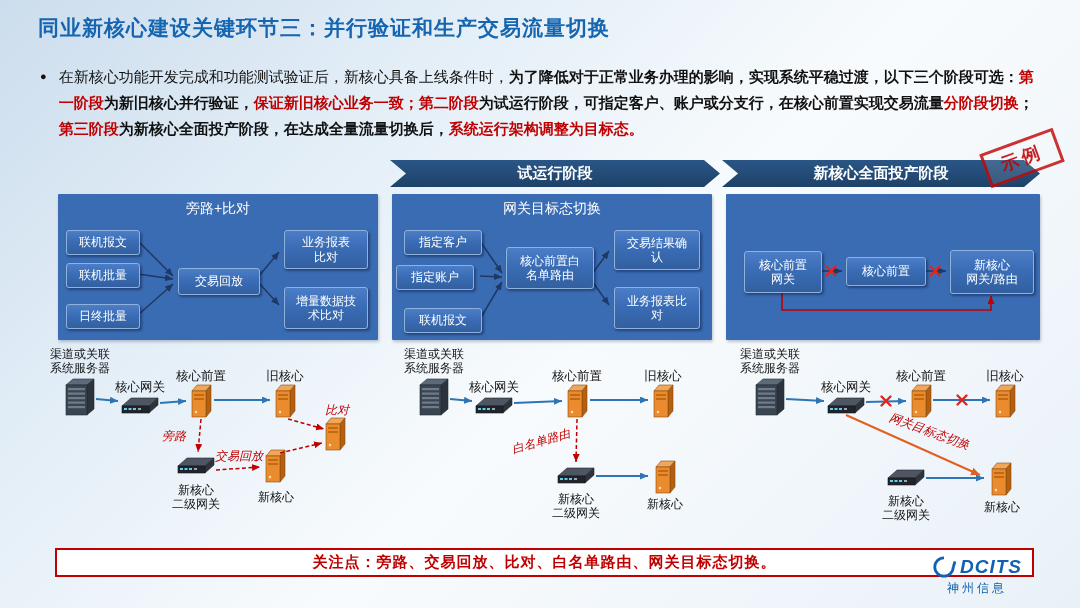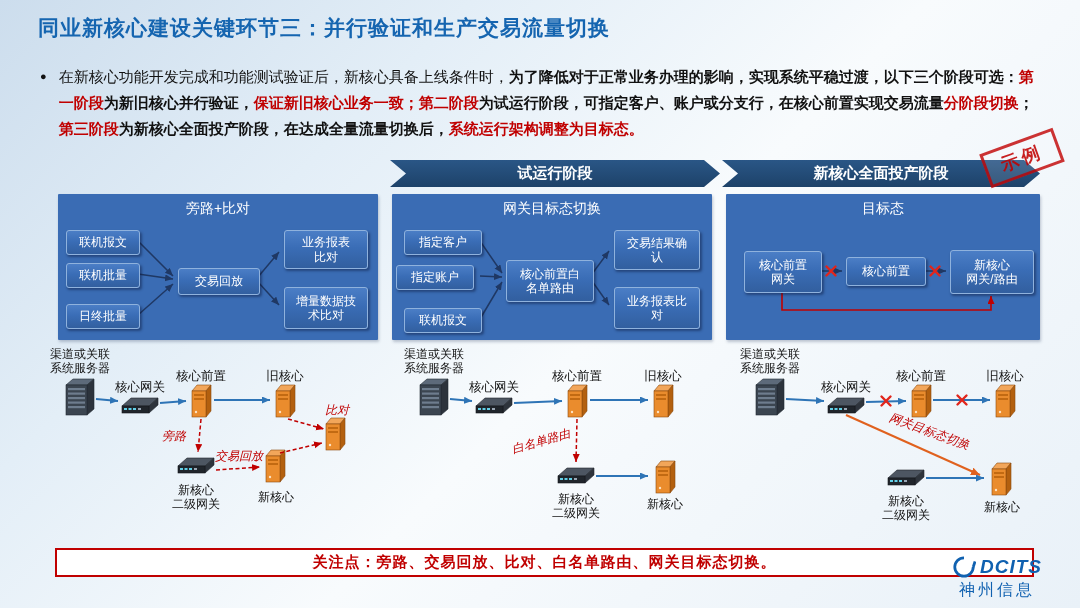--- a/index.html
+++ b/index.html
@@ -26,24 +26,24 @@
     color:#fff;font-size:12px;line-height:1.2;text-align:center;}
   .pbox span{display:block;white-space:nowrap;text-align:center;}
   .dia{position:absolute;top:343px;}
   .dia text{font-family:"Liberation Sans",sans-serif;font-size:12.5px;fill:#111;text-anchor:middle;}
   .dia text.small{font-size:12px;}
   .rlbl{fill:#C00000 !important;font-style:italic;font-size:12px !important;}
   .note{position:absolute;left:55px;top:528px;width:975px;height:25px;background:#fff;border:2px solid #C00000;
     color:#C00000;font-weight:700;font-size:15px;display:flex;align-items:center;justify-content:center;letter-spacing:1px;margin-top:20px;}
   .stamp{position:absolute;left:983px;top:140px;transform:rotate(-20deg);border:3px solid rgba(192,0,0,.8);
     color:rgba(192,0,0,.88);font-size:18px;font-weight:700;padding:3px 14px;letter-spacing:4px;background:rgba(255,255,255,.12);}
-  .logo{position:absolute;left:942px;top:555px;width:110px;text-align:center;color:#1061b0;}
+  .logo{position:absolute;left:922px;top:555px;width:110px;text-align:center;color:#1061b0;}
   .logo-row{display:flex;align-items:center;justify-content:center;gap:4px;}
   .logo-brand{font-size:19px;font-weight:700;font-style:italic;letter-spacing:1px;}
-  .logo-company{font-size:16px;letter-spacing:3px;margin-top:1px;}
+  .logo-company{font-size:12px;letter-spacing:3px;margin-top:1px;}
 </style>
 </head>
 <body>
 
 <svg width="0" height="0" style="position:absolute" aria-hidden="true">
   <defs>
     <marker id="m-blue" markerUnits="userSpaceOnUse" markerWidth="10" markerHeight="9" refX="8" refY="3.5" orient="auto">
         <path d="M0,0 L8,3.5 L0,7 Z" fill="#2E74B6"></path>
       </marker>
     <marker id="m-red" markerUnits="userSpaceOnUse" markerWidth="10" markerHeight="9" refX="8" refY="3.5" orient="auto">
@@ -146,36 +146,35 @@
     </svg>
     <div class="pbox" style="left:12px;top:36px;width:76px;height:23px">
         <span>指定客户</span>
       </div>
     <div class="pbox" style="left:4px;top:71px;width:76px;height:23px">
         <span>指定账户</span>
       </div>
     <div class="pbox" style="left:12px;top:114px;width:76px;height:23px">
         <span>联机报文</span>
       </div>
-    <div class="pbox" style="left:114px;top:66px;width:86px;height:40px">
+    <div class="pbox" style="left:114px;top:53px;width:86px;height:40px">
         <span>核心前置白</span>
         <span>名单路由</span>
       </div>
     <div class="pbox" style="left:222px;top:36px;width:84px;height:38px">
         <span>交易结果确</span>
         <span>认</span>
       </div>
     <div class="pbox" style="left:222px;top:93px;width:84px;height:40px">
         <span>业务报表比</span>
         <span>对</span>
       </div>
   </div>
 
   <div class="panel" style="left:726px;width:314px">
-    <div class="panel-title">目标态</div>
     <svg class="overlay" width="314" height="146">
       <line x1="94" y1="77" x2="116" y2="77" stroke="#1F3864" stroke-width="1.5" marker-end="url(#m-dark)"></line>
       <line x1="198" y1="77" x2="220" y2="77" stroke="#1F3864" stroke-width="1.5" marker-end="url(#m-dark)"></line>
       <path d="M56,97 L56,116 L265,116 L265,102" fill="none" stroke="#C00000" stroke-width="1.6" marker-end="url(#m-red)"></path>
       <use href="#ic-x" transform="translate(105,77)"></use>
       <use href="#ic-x" transform="translate(209,77)"></use>
     </svg>
     <div class="pbox" style="left:18px;top:57px;width:76px;height:40px">
         <span>核心前置</span>
         <span>网关</span>

